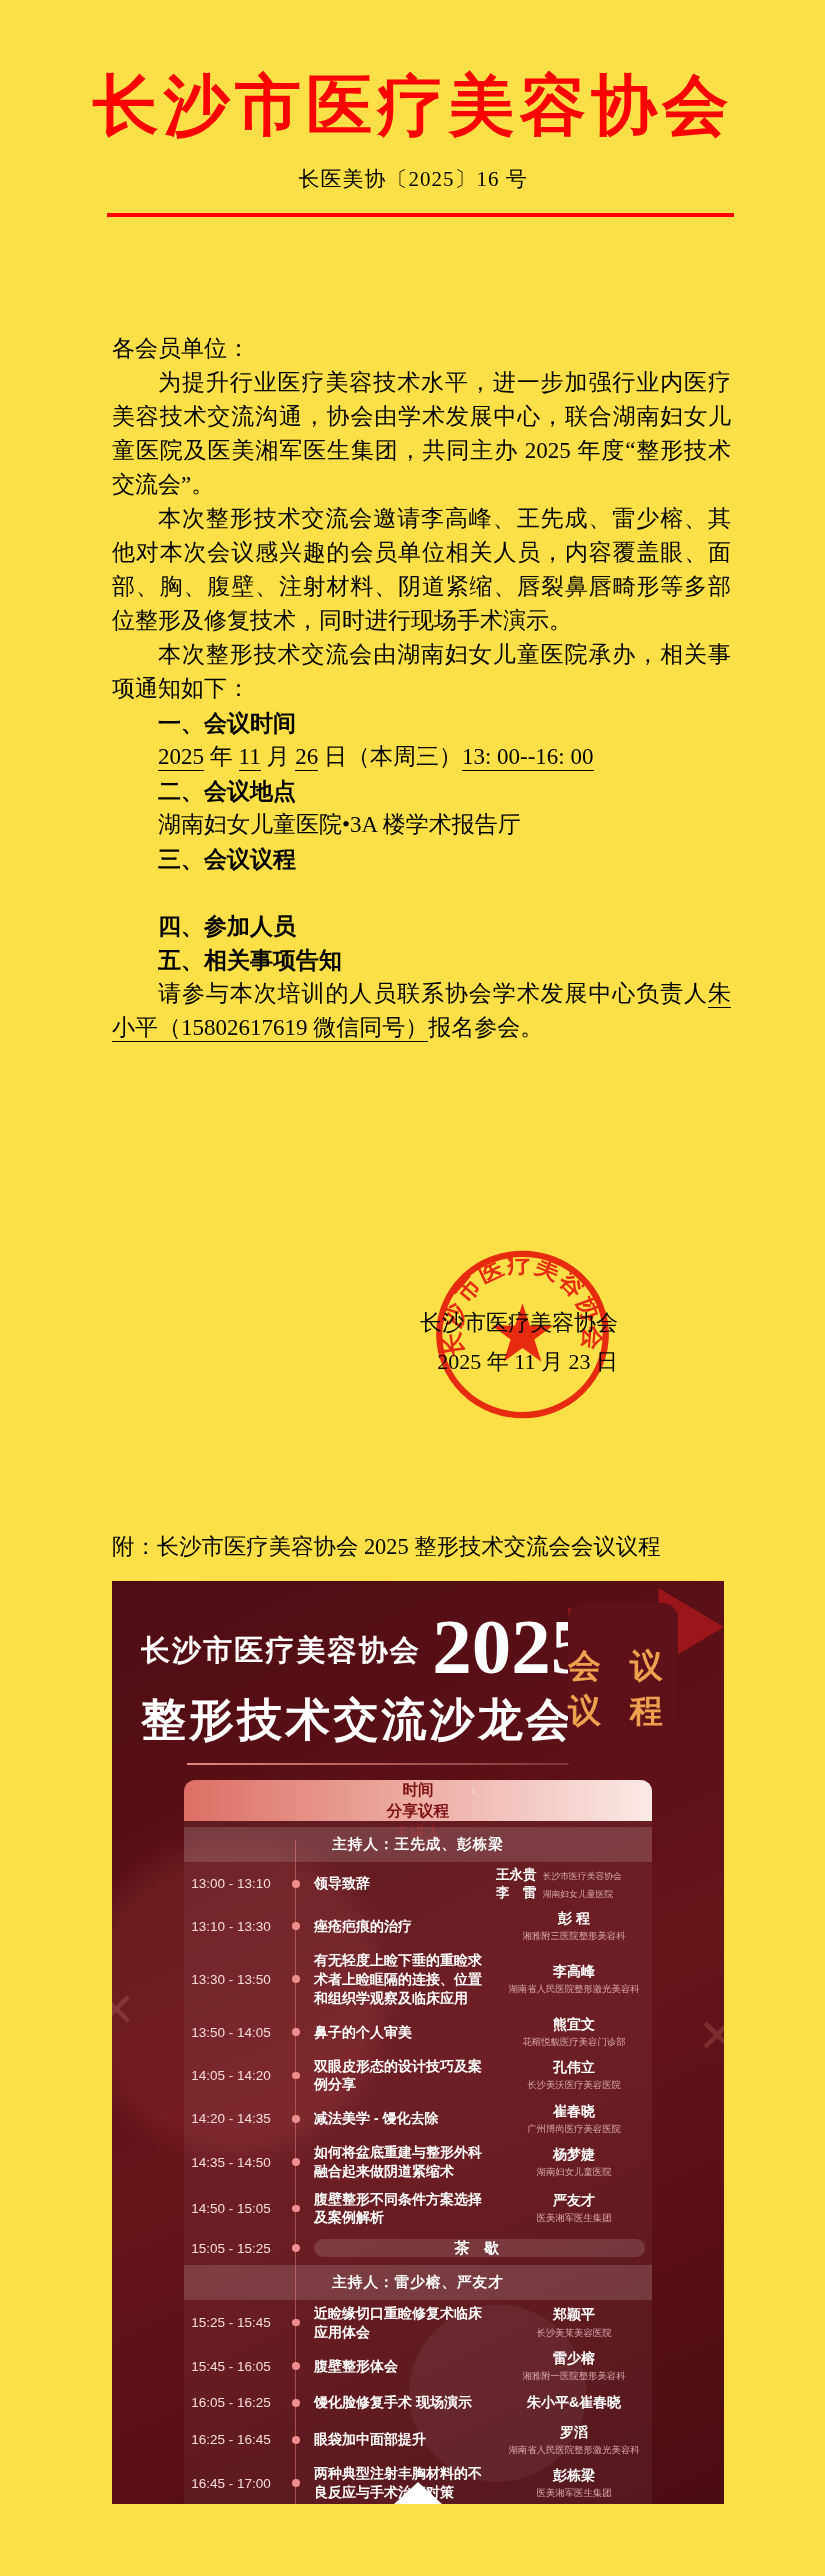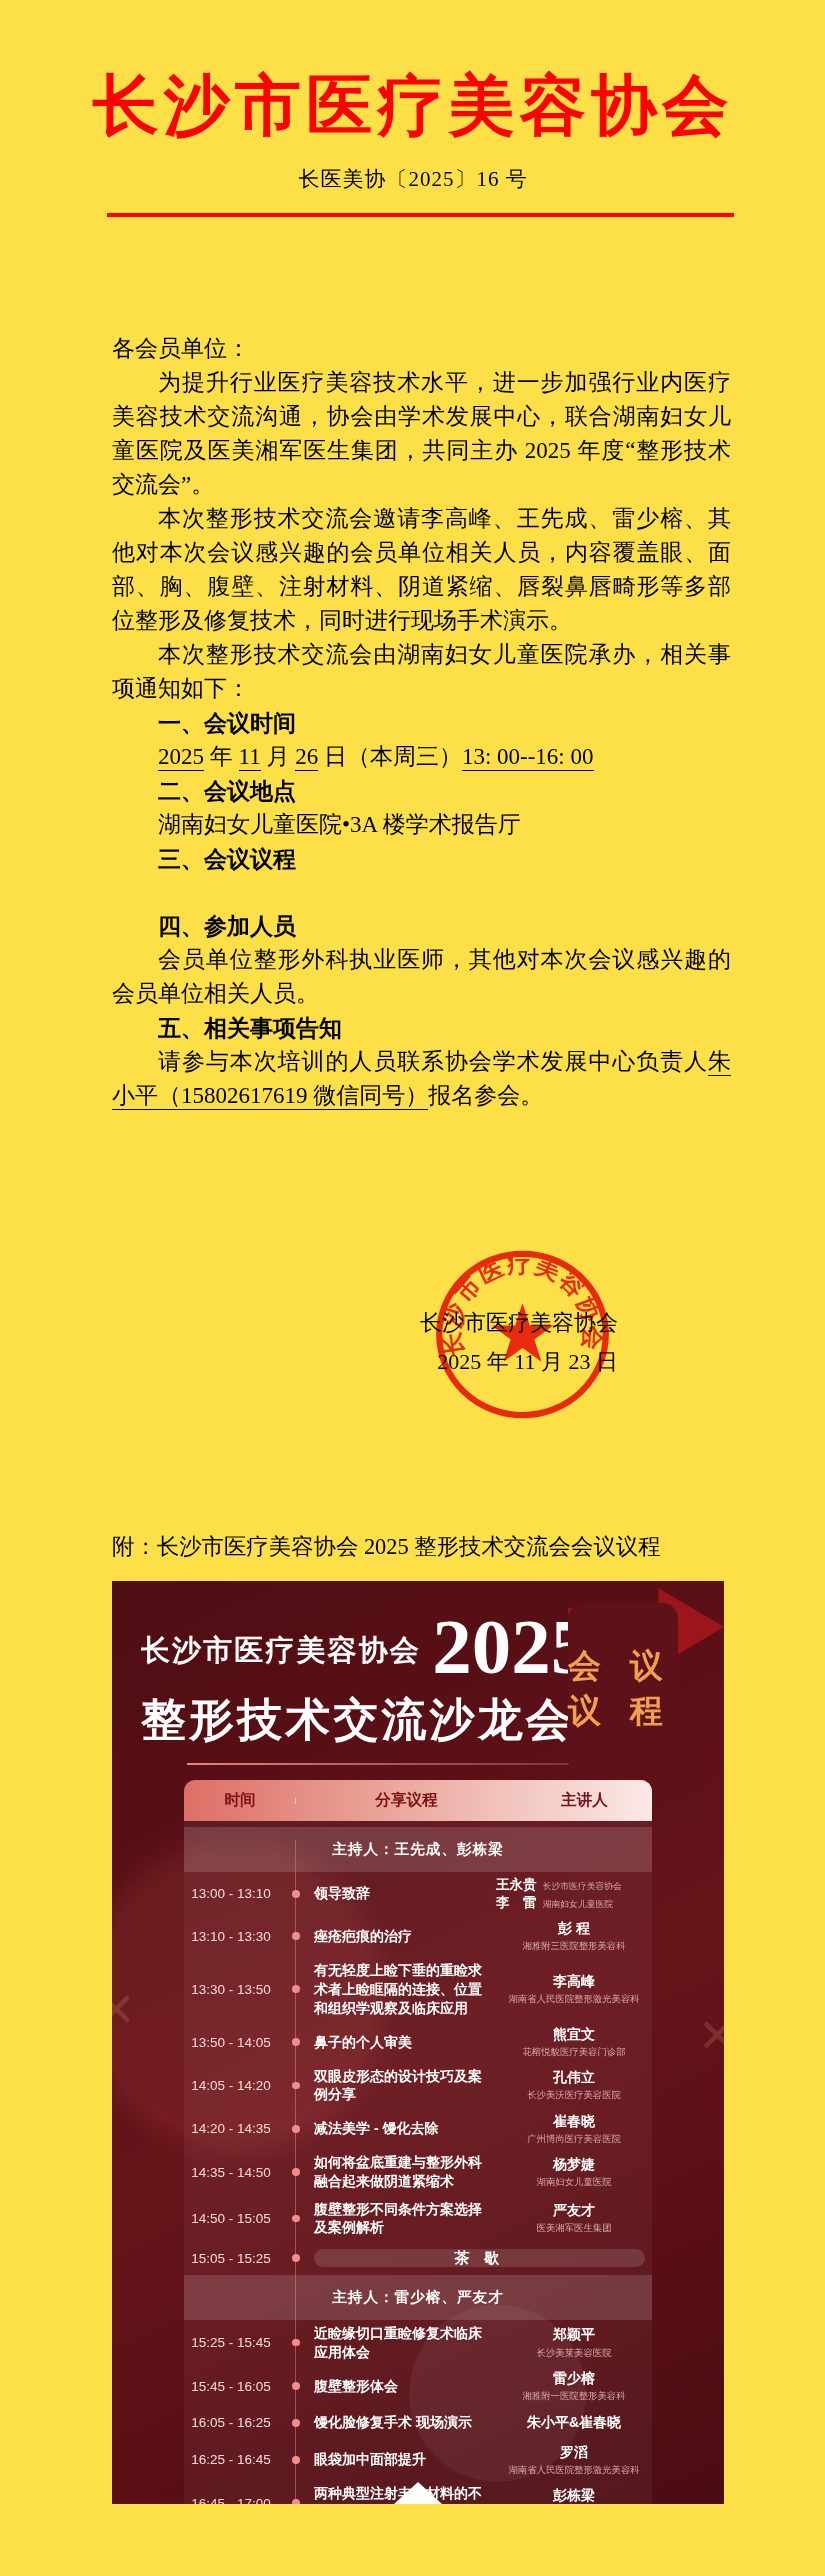--- a/index.html
+++ b/index.html
@@ -91,32 +91,32 @@
     margin:5.2px 0 0 75px; width:463px; height:1.6px;
     background:linear-gradient(to right, rgba(242,148,138,0.9), rgba(242,148,138,0.12));
   }
 
   
   .agenda { margin:15.6px auto 0 auto; width:468px; }
   .agenda-header {
     height:41px; border-radius:11.4px 11.4px 0 0;
     background:linear-gradient(to right, #dd6f65, #eba79d 45%, #fbe9e6);
     display:flex; align-items:center;
-    color:#7c1116; font-weight:bold; font-size:15.6px;
+    color:#7c1116; font-weight:bold; font-size:15.6px;flex-direction:column;
   }
   .agenda-header .col-time { width:112px; text-align:center; position:relative; }
   .agenda-header .col-time:after {
     content:""; position:absolute; right:0; top:7.3px; bottom:7.3px; width:1px;
     background:rgba(255,255,255,0.55);
   }
   .agenda-header .col-topic { flex:1; text-align:center; }
   .agenda-header .col-speaker { width:135px; text-align:center; }
 
   .host-band {
-    height:45px; background:rgba(255,255,255,0.14);
+    height:35px; background:rgba(255,255,255,0.14);
     display:flex; align-items:center; justify-content:center;
     font-size:14.6px; font-weight:bold; letter-spacing:1px;
   }
   .agenda-body {
     position:relative; background:rgba(255,255,255,0.05);
     border-radius:0 0 11.4px 11.4px; padding:5.2px 0 13.5px 0;
   }
   .agenda-body .timeline {
     position:absolute; left:111px; top:19px; bottom:25px; width:1px;
     background:rgba(236,130,130,0.5);
@@ -163,21 +163,20 @@
 
     <p class="heading">一、会议时间</p>
     <p class="indent"><span class="u">2025</span><span> 年 </span><span class="u">11</span><span> 月 </span><span class="u">26</span><span> 日（本周三）</span><span class="u">13: 00--16: 00</span></p>
 
     <p class="heading">二、会议地点</p>
     <p class="indent">湖南妇女儿童医院•3A 楼学术报告厅</p>
 
     <p class="heading">三、会议议程</p>
 
     <p class="heading gap-top">四、参加人员</p>
-    <p class="indent">会员单位整形外科执业医师，其他对本次会议感兴趣的会员单位相关人员。</p>
 
     <p class="heading">五、相关事项告知</p>
     <p class="indent"><span>请参与本次培训的人员联系协会学术发展中心负责人</span><span class="u">朱小平</span><span class="u">（15802617619 微信同号）</span><span>报名参会。</span></p>
   </div>
 
   <div class="sign-block">
     <div>长沙市医疗美容协会</div>
     <div>2025 年 11 月 23 日</div>
   </div>
 

